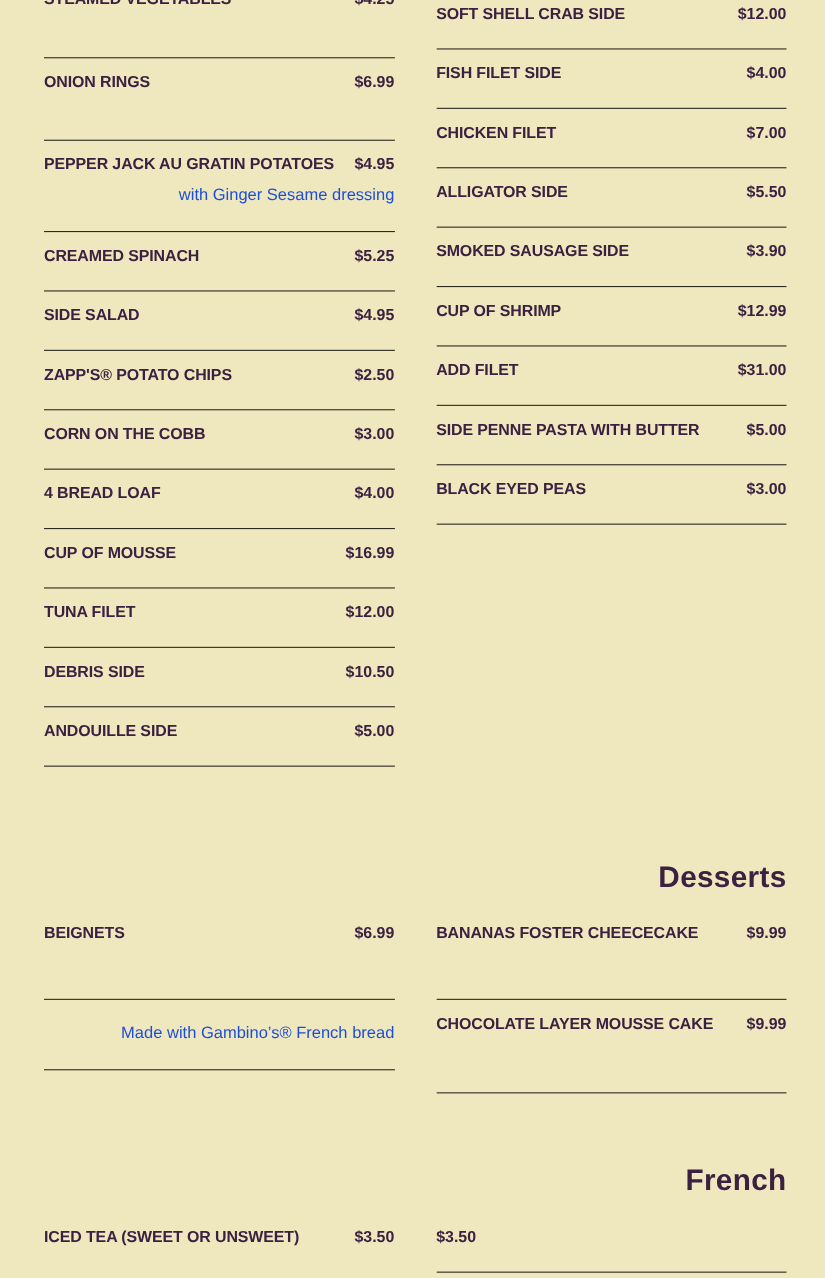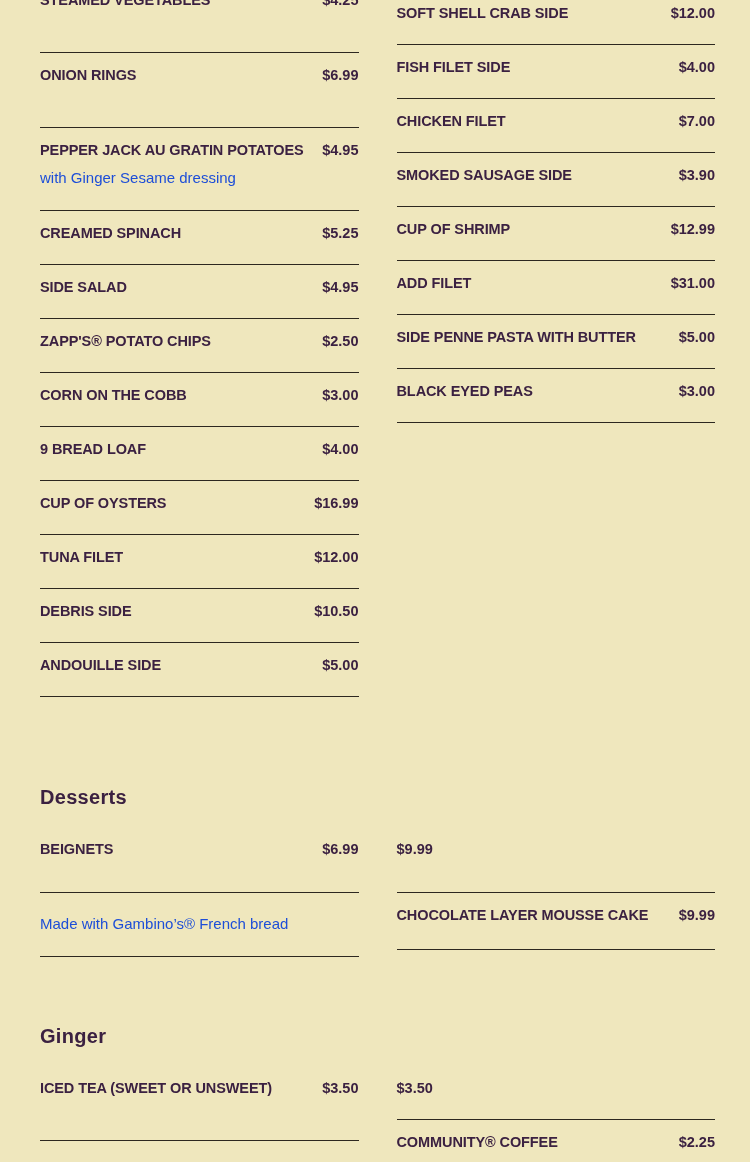--- a/index.html
+++ b/index.html
@@ -3,30 +3,30 @@
 <meta charset="utf-8">
 <style>
   * { margin: 0; padding: 0; box-sizing: border-box; }
   html, body { width: 750px; height: 1162px; overflow: hidden; }
   body {
     background: #efe7bd;
     color: #3b2141;
     font-family: "Liberation Sans", "DejaVu Sans", sans-serif;
   }
   .page { padding: 0 35px 0 40px; }
-  .two-col { display: flex; gap: 38px; }
+  .two-col { display: flex; gap: 38px; text-align: right; }
   .col { flex: 1; min-width: 0; }
 
   .menu-item {
     border-bottom: 1.5px solid #2d2820;
     padding: 13px 0 21px;
   }
-  .menu-item.mid   { padding-bottom: 33px; }
+  .menu-item.mid   { padding-bottom: 49px; }
   .menu-item.tall  { padding-bottom: 42px; }
-  .menu-item.xtall { padding-bottom: 24px; }
+  .menu-item.xtall { padding-bottom: 52px; }
   .menu-item.desc-row { padding-bottom: 23px; }
 
   .item-row {
     display: flex;
     justify-content: space-between;
     align-items: baseline;
     gap: 10px;
   }
   .item-name {
     font-weight: 700;
@@ -43,23 +43,23 @@
   }
   .item-desc {
     font-weight: 400;
     font-size: 15px;
     line-height: 19px;
     margin-top: 8px;
     color: #1d4ed8;
   }
 
   .section-heading {
-    text-align: left;
+    text-align: right;
     font-weight: 700;
-    font-size: 20px;
+    font-size: 27px;
     line-height: 36px;
     letter-spacing: 0.3px;
     color: #3b2141;
   }
 
   
   .sides .col-left  { margin-top: -22px; }
   .sides .col-right { margin-top: -9px; }
   .desserts .section-heading { margin-top: 82px; margin-bottom: 12px; }
   .drinks   .section-heading { margin-top: 61px; margin-bottom: 12px; }
@@ -123,29 +123,29 @@
   <div class="menu-item">
     <div class="item-row">
       <span class="item-name">CORN ON THE COBB</span>
       <span class="item-price">$3.00</span>
     </div>
 
   </div>
 
   <div class="menu-item">
     <div class="item-row">
-      <span class="item-name">9 BREAD LOAF</span>
+      <span class="item-name">4 BREAD LOAF</span>
       <span class="item-price">$4.00</span>
     </div>
 
   </div>
 
   <div class="menu-item">
     <div class="item-row">
-      <span class="item-name">CUP OF OYSTERS</span>
+      <span class="item-name">CUP OF MOUSSE</span>
       <span class="item-price">$16.99</span>
     </div>
 
   </div>
 
   <div class="menu-item">
     <div class="item-row">
       <span class="item-name">TUNA FILET</span>
       <span class="item-price">$12.00</span>
     </div>
@@ -186,20 +186,27 @@
   </div>
 
   <div class="menu-item">
     <div class="item-row">
       <span class="item-name">CHICKEN FILET</span>
       <span class="item-price">$7.00</span>
     </div>
 
   </div>
 
+  <div class="menu-item">
+    <div class="item-row">
+      <span class="item-name">ALLIGATOR SIDE</span>
+      <span class="item-price">$5.50</span>
+    </div>
+
+  </div>
 
   <div class="menu-item">
     <div class="item-row">
       <span class="item-name">SMOKED SAUSAGE SIDE</span>
       <span class="item-price">$3.90</span>
     </div>
 
   </div>
 
   <div class="menu-item">
@@ -249,38 +256,39 @@
 
   </div>
 
   <div class="menu-item desc-row">
     <p class="item-desc">Made with Gambino’s® French bread</p>
   </div>
 </div>
       <div class="col col-right">
   <div class="menu-item mid">
     <div class="item-row">
+      <span class="item-name">BANANAS FOSTER CHEECECAKE</span>
       <span class="item-price">$9.99</span>
     </div>
 
   </div>
 
   <div class="menu-item xtall">
     <div class="item-row">
       <span class="item-name">CHOCOLATE LAYER MOUSSE CAKE</span>
       <span class="item-price">$9.99</span>
     </div>
 
   </div>
 </div>
     </div>
   </section>
 
   <section class="menu-section drinks">
-    <h2 class="section-heading">Ginger</h2>
+    <h2 class="section-heading">French</h2>
     <div class="two-col">
       <div class="col col-left">
   <div class="menu-item tall">
     <div class="item-row">
       <span class="item-name">ICED TEA (SWEET OR UNSWEET)</span>
       <span class="item-price">$3.50</span>
     </div>
 
   </div>
 </div>

